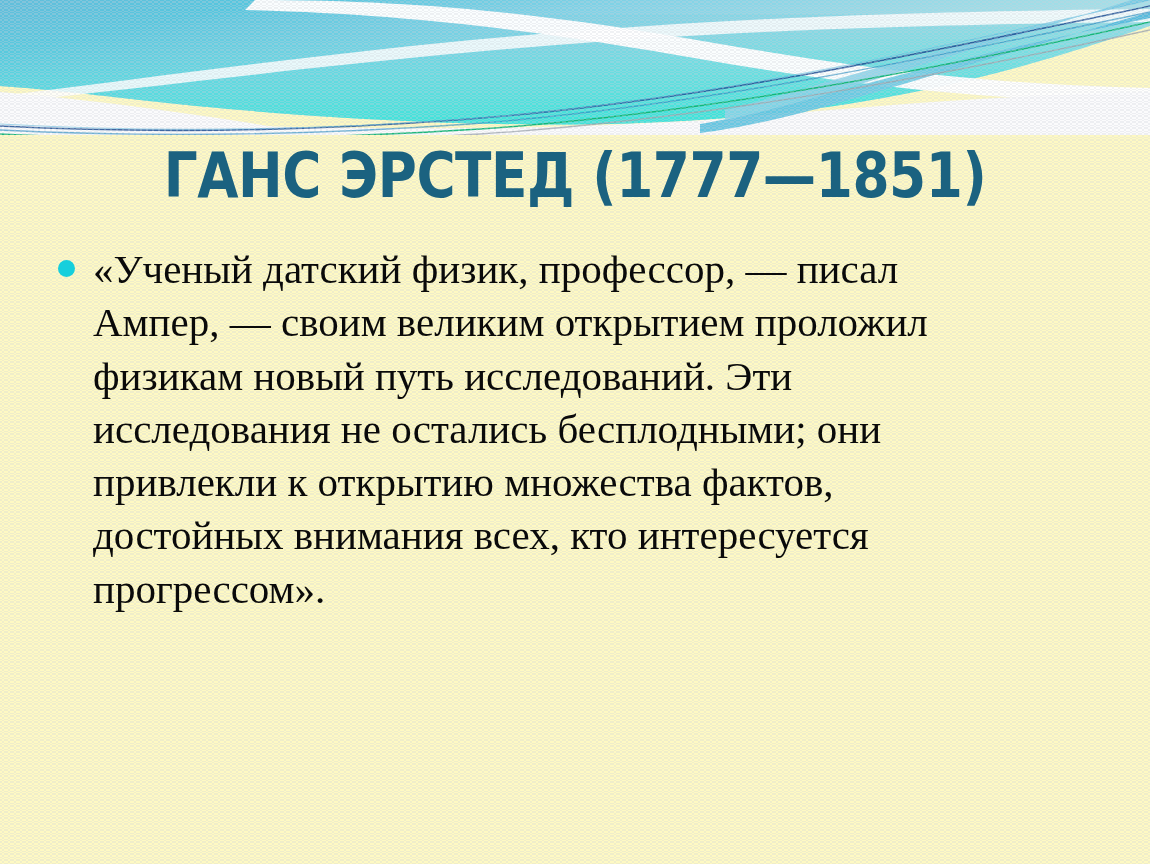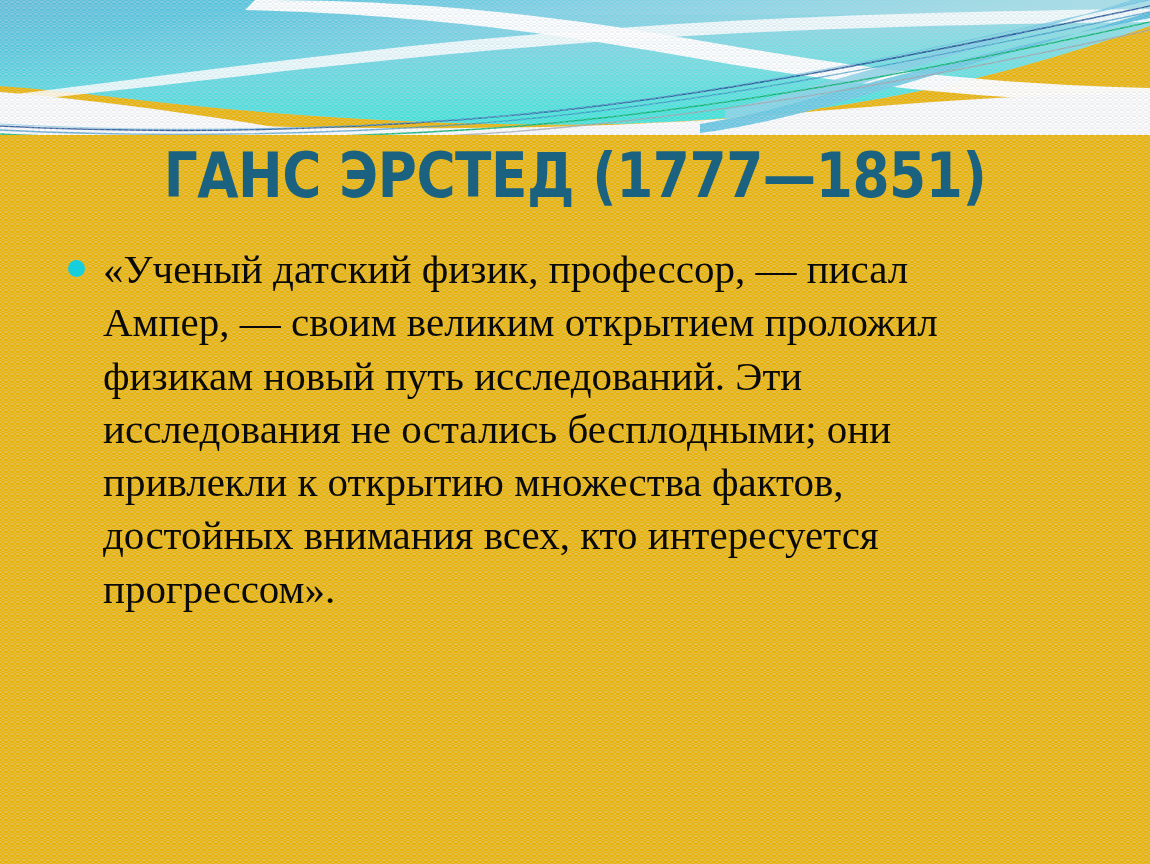--- a/index.html
+++ b/index.html
@@ -6,21 +6,21 @@
     margin: 0;
     padding: 0;
     background: #ffffff;
   }
 
   .slide {
     position: relative;
     width: 1150px;
     height: 864px;
     overflow: hidden;
-    background: #eab308;
+    background: #fef9c3;
     font-family: "Liberation Sans", sans-serif;
   }
 
   
   .texture {
     position: absolute;
     inset: 0;
     pointer-events: none;
     background-image:
       repeating-linear-gradient(45deg, rgba(205,210,218,0.30) 0 1px, rgba(255,255,255,0) 1px 3px),
@@ -52,21 +52,21 @@
     line-height: 1.05;
     letter-spacing: -0.5px;
     text-align: center;
     white-space: nowrap;
     transform: scaleX(0.86);
     transform-origin: 50% 50%;
   }
 
   .body-block {
     position: absolute;
-    left: 68px;
+    left: 58px;
     top: 243px;
     width: 1020px;
     z-index: 8;
   }
 
   .bullet-row {
     display: flex;
     align-items: flex-start;
   }
 

